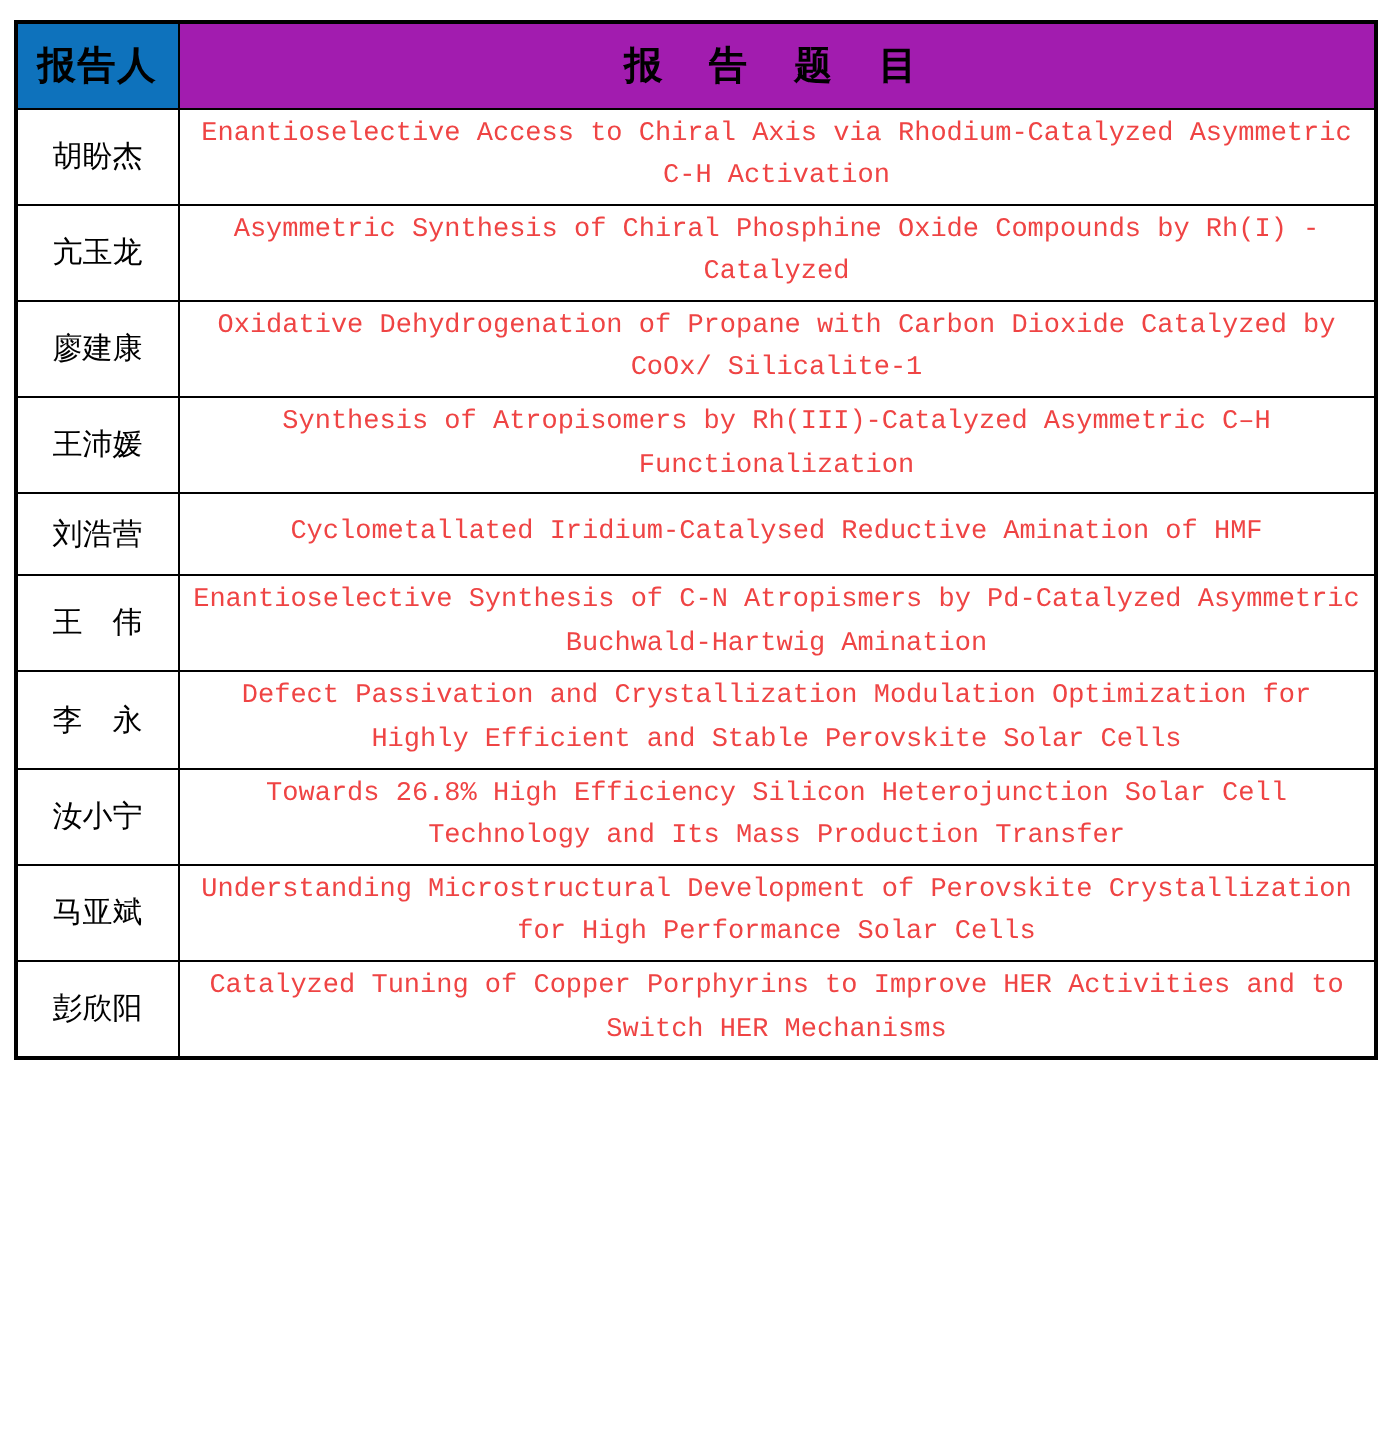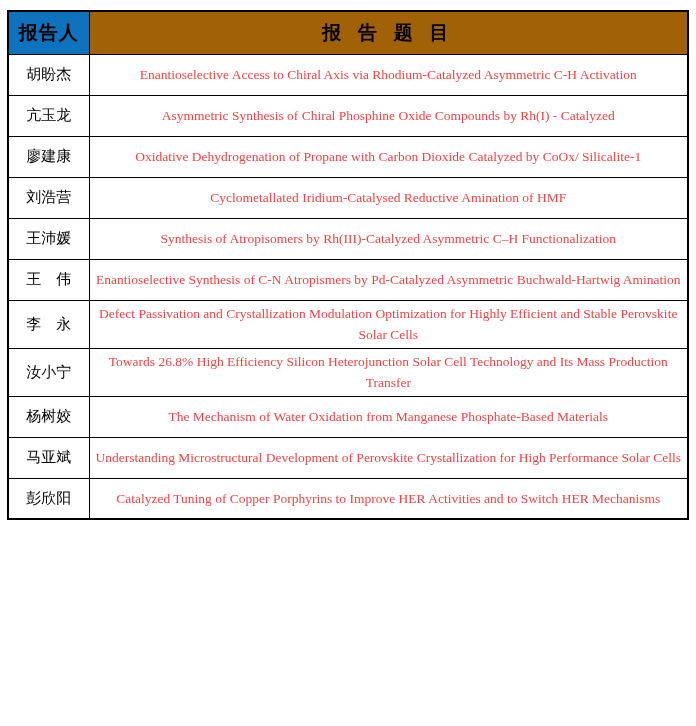--- a/index.html
+++ b/index.html
@@ -22,20 +22,21 @@
     border: 2px solid #000000;
     font-family: "Liberation Serif", "DejaVu Serif", serif;
   }
   table.report-table col.col-presenter { width: 81px; }
   table.report-table th, table.report-table td {
     border: 1px solid #000000;
     text-align: center;
     vertical-align: middle;
     padding: 2px 4px;
     box-sizing: border-box;
+    font-family: Liberation Mono, monospace;
   }
   thead th {
     background: #0E72BC;
     color: #000000;
     font-weight: bold;
     font-size: 19px;
     height: 43px;
     border-bottom: 2px solid #000000;
     letter-spacing: 1px;
   }
@@ -58,71 +59,67 @@
 
 <div class="page">
   <table class="report-table">
     <colgroup>
       <col class="col-presenter">
       <col class="col-title">
     </colgroup>
     <thead>
       <tr>
         <th class="presenter-header" style="background: rgb(14, 114, 188); color: rgb(0, 0, 0);">报告人</th>
-        <th class="title-header" style="background: #a16207; color: rgb(0, 0, 0);">报 告 题 目</th>
+        <th class="title-header" style="background: #a21caf; color: rgb(0, 0, 0);">报 告 题 目</th>
       </tr>
     </thead>
     <tbody>
   <tr>
     <td class="name-cell">胡盼杰</td>
     <td class="title-cell">Enantioselective Access to Chiral Axis via Rhodium-Catalyzed Asymmetric C-H Activation</td>
   </tr>
 
   <tr>
     <td class="name-cell">亢玉龙</td>
     <td class="title-cell">Asymmetric Synthesis of Chiral Phosphine Oxide Compounds by Rh(I) - Catalyzed</td>
   </tr>
 
   <tr>
     <td class="name-cell">廖建康</td>
     <td class="title-cell">Oxidative Dehydrogenation of Propane with Carbon Dioxide Catalyzed by CoOx/ Silicalite-1</td>
   </tr>
 
   <tr>
-    <td class="name-cell">刘浩营</td>
-    <td class="title-cell">Cyclometallated Iridium-Catalysed Reductive Amination of HMF</td>
+    <td class="name-cell">王沛媛</td>
+    <td class="title-cell">Synthesis of Atropisomers by Rh(III)-Catalyzed Asymmetric C–H Functionalization</td>
   </tr>
 
   <tr>
-    <td class="name-cell">王沛媛</td>
-    <td class="title-cell">Synthesis of Atropisomers by Rh(III)-Catalyzed Asymmetric C–H Functionalization</td>
+    <td class="name-cell">刘浩营</td>
+    <td class="title-cell">Cyclometallated Iridium-Catalysed Reductive Amination of HMF</td>
   </tr>
 
   <tr>
     <td class="name-cell">王　伟</td>
     <td class="title-cell">Enantioselective Synthesis of C-N Atropismers by Pd-Catalyzed Asymmetric Buchwald-Hartwig Amination</td>
   </tr>
 
 
 
   <tr>
     <td class="name-cell">李　永</td>
     <td class="title-cell">Defect Passivation and Crystallization Modulation Optimization for Highly Efficient and Stable Perovskite Solar Cells</td>
   </tr>
 
 
   <tr>
     <td class="name-cell">汝小宁</td>
     <td class="title-cell">Towards 26.8% High Efficiency Silicon Heterojunction Solar Cell Technology and Its Mass Production Transfer</td>
   </tr>
 
-  <tr>
-    <td class="name-cell">杨树姣</td>
-    <td class="title-cell">The Mechanism of Water Oxidation from Manganese Phosphate-Based Materials</td>
-  </tr>
 
 
   <tr>
     <td class="name-cell">马亚斌</td>
     <td class="title-cell">Understanding Microstructural Development of Perovskite Crystallization for High Performance Solar Cells</td>
   </tr>
 
   <tr>
     <td class="name-cell">彭欣阳</td>
     <td class="title-cell">Catalyzed Tuning of Copper Porphyrins to Improve HER Activities and to Switch HER Mechanisms</td>

